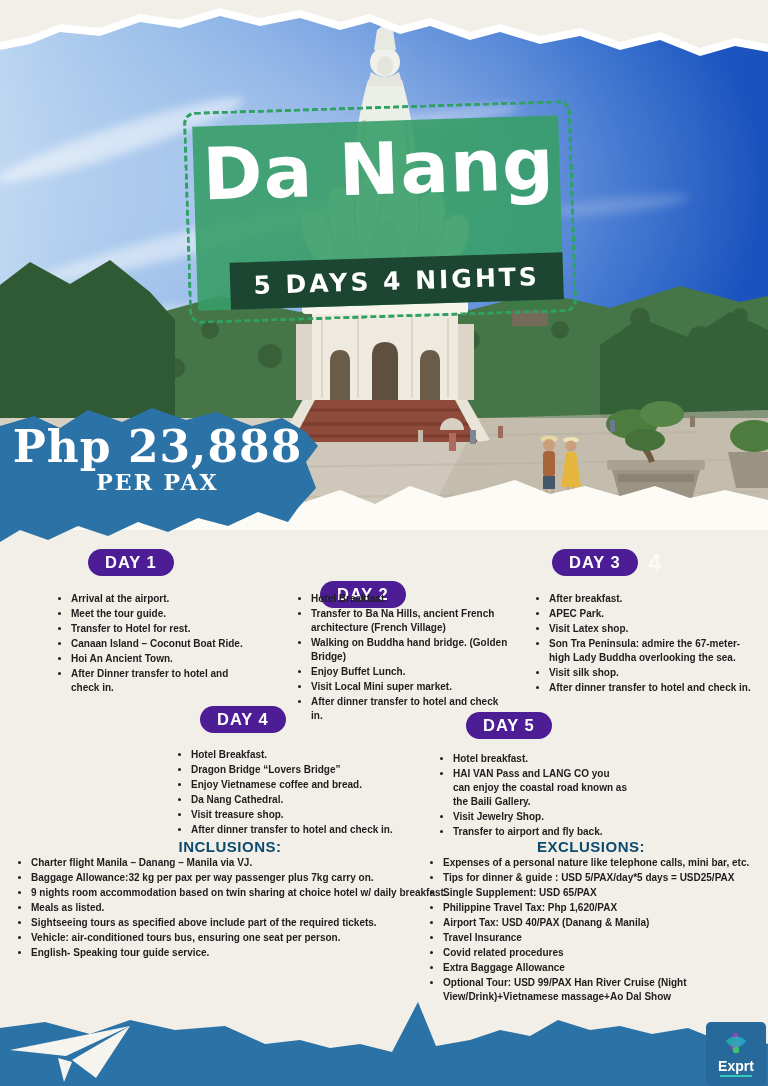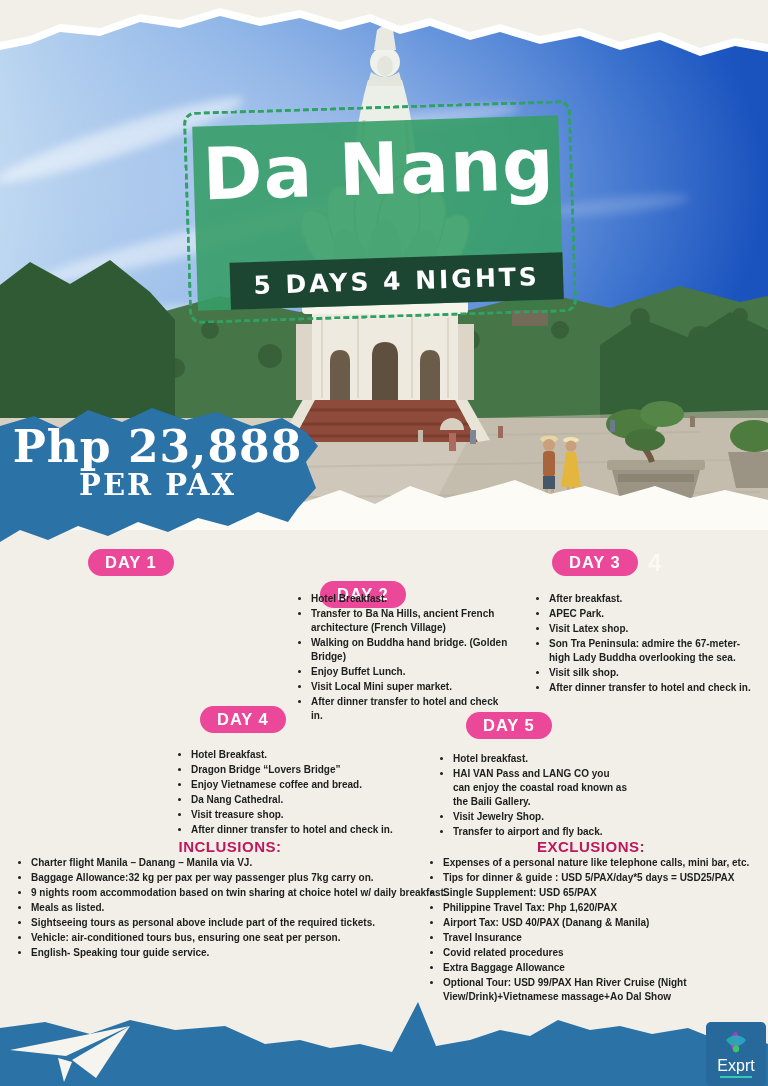--- a/index.html
+++ b/index.html
@@ -30,50 +30,50 @@
     font-family:"DejaVu Sans",sans-serif;font-weight:bold;font-size:25px;
     color:#ffffff;letter-spacing:3px;white-space:nowrap;
   }
   
   .price-banner{position:absolute;left:0;top:400px;width:320px;height:152px;}
   .price-text{
     position:absolute;left:0;top:424px;width:315px;text-align:center;color:#fff;
     font-family:"DejaVu Serif",serif;font-weight:bold;
   }
   .price-main{font-size:44px;line-height:1.05;letter-spacing:1px;}
-  .price-unit{font-size:29px;line-height:1.1;letter-spacing:2px;}
+  .price-unit{font-size:22px;line-height:1.1;letter-spacing:2px;}
   
   .day-badge{
-    position:absolute;background:#ec4899;color:#fff;border-radius:15px;
+    position:absolute;background:#4c1d95;color:#fff;border-radius:15px;
     padding:4px 17px;font-size:16.5px;font-weight:bold;letter-spacing:1px;
     font-family:"Liberation Sans",sans-serif;white-space:nowrap;
   }
   .bullets{
     position:absolute;margin:0;padding:0 0 0 15px;
     font-size:10px;font-weight:bold;color:#1e1e1e;line-height:1.4;
   }
   .bullets li{margin:0 0 1px 0;}
   .ghost-numeral{
     position:absolute;left:648px;top:549px;font-size:24px;font-weight:bold;
     color:#fbfaf4;opacity:.9;
   }
   
   .section-heading{
-    position:absolute;font-size:15px;font-weight:bold;color:#be185d;
+    position:absolute;font-size:15px;font-weight:bold;color:#0c4a6e;
     text-align:center;letter-spacing:.5px;
   }
   
   .footer-svg{position:absolute;left:0;top:998px;display:block;}
   .brand-box{
     position:absolute;left:706px;top:1022px;width:60px;height:64px;
     background:#28699c;border-radius:5px;display:flex;flex-direction:column;
     align-items:center;justify-content:center;
   }
   .brand-name{
-    color:#ffffff;font-weight:normal;font-size:16px;line-height:1;margin-top:2px;
+    color:#ffffff;font-weight:bold;font-size:14px;line-height:1;margin-top:2px;
     font-family:"Liberation Sans",sans-serif;
   }
   .brand-tagline{width:32px;height:2px;background:#35c9b8;margin-top:2px;}
 </style>
 </head>
 <body>
 
 <div class="poster">
 
   <svg class="hero-svg" width="768" height="530" viewBox="0 0 768 530">
@@ -237,20 +237,28 @@
 
   <svg class="price-banner" width="320" height="152" viewBox="0 0 320 152">
     <polygon fill="#2b72a6" points="0,26 34,16 60,28 88,10 122,22 152,8 186,20 216,12 252,26 282,18 306,32 318,46 306,62 316,88 298,108 288,122 258,112 228,126 198,118 168,132 138,122 108,136 78,126 48,140 20,130 0,142"></polygon>
   </svg>
   <div class="price-text">
     <div class="price-main">Php 23,888</div>
     <div class="price-unit">PER PAX</div>
   </div>
 
   <div class="day-badge" style="left:88px;top:549px;">DAY 1</div>
+  <ul class="bullets" style="left:56px;top:592px;width:185px;">
+      <li>Arrival at the airport.</li>
+      <li>Meet the tour guide.</li>
+      <li>Transfer to Hotel for rest.</li>
+      <li>Canaan Island – Coconut Boat Ride.</li>
+      <li>Hoi An Ancient Town.</li>
+      <li>After Dinner transfer to hotel and check in.</li>
+    </ul>
 
   <div class="day-badge" style="left:320px;top:581px;text-align:center;">DAY 2</div>
   <ul class="bullets" style="left:296px;top:592px;width:200px;">
       <li>Hotel Breakfast.</li>
       <li>Transfer to Ba Na Hills, ancient French architecture (French Village)</li>
       <li>Walking on Buddha hand bridge. (Golden Bridge)</li>
       <li>Enjoy Buffet Lunch.</li>
       <li>Visit Local Mini super market.</li>
       <li>After dinner transfer to hotel and check in.</li>
     </ul>
@@ -283,21 +291,21 @@
       <li>Visit Jewelry Shop.</li>
       <li>Transfer to airport and fly back.</li>
     </ul>
 
   <div class="section-heading" style="left:20px;top:838px;width:420px;">INCLUSIONS:</div>
   <ul class="bullets" style="left:16px;top:856px;width:430px;">
       <li>Charter flight Manila – Danang – Manila via VJ.</li>
       <li>Baggage Allowance:32 kg per pax per way passenger plus 7kg carry on.</li>
       <li>9 nights room accommodation based on twin sharing at choice hotel w/ daily breakfast.</li>
       <li>Meals as listed.</li>
-      <li>Sightseeing tours as personal above include part of the required tickets.</li>
+      <li>Sightseeing tours as specified above include part of the required tickets.</li>
       <li>Vehicle: air-conditioned tours bus, ensuring one seat per person.</li>
       <li>English- Speaking tour guide service.</li>
     </ul>
 
   <div class="section-heading" style="left:426px;top:838px;width:330px;">EXCLUSIONS:</div>
   <ul class="bullets" style="left:428px;top:856px;width:338px;">
       <li>Expenses of a personal nature like telephone calls, mini bar, etc.</li>
       <li>Tips for dinner &amp; guide : USD 5/PAX/day*5 days = USD25/PAX</li>
       <li>Single Supplement: USD 65/PAX</li>
       <li>Philippine Travel Tax: Php 1,620/PAX</li>

